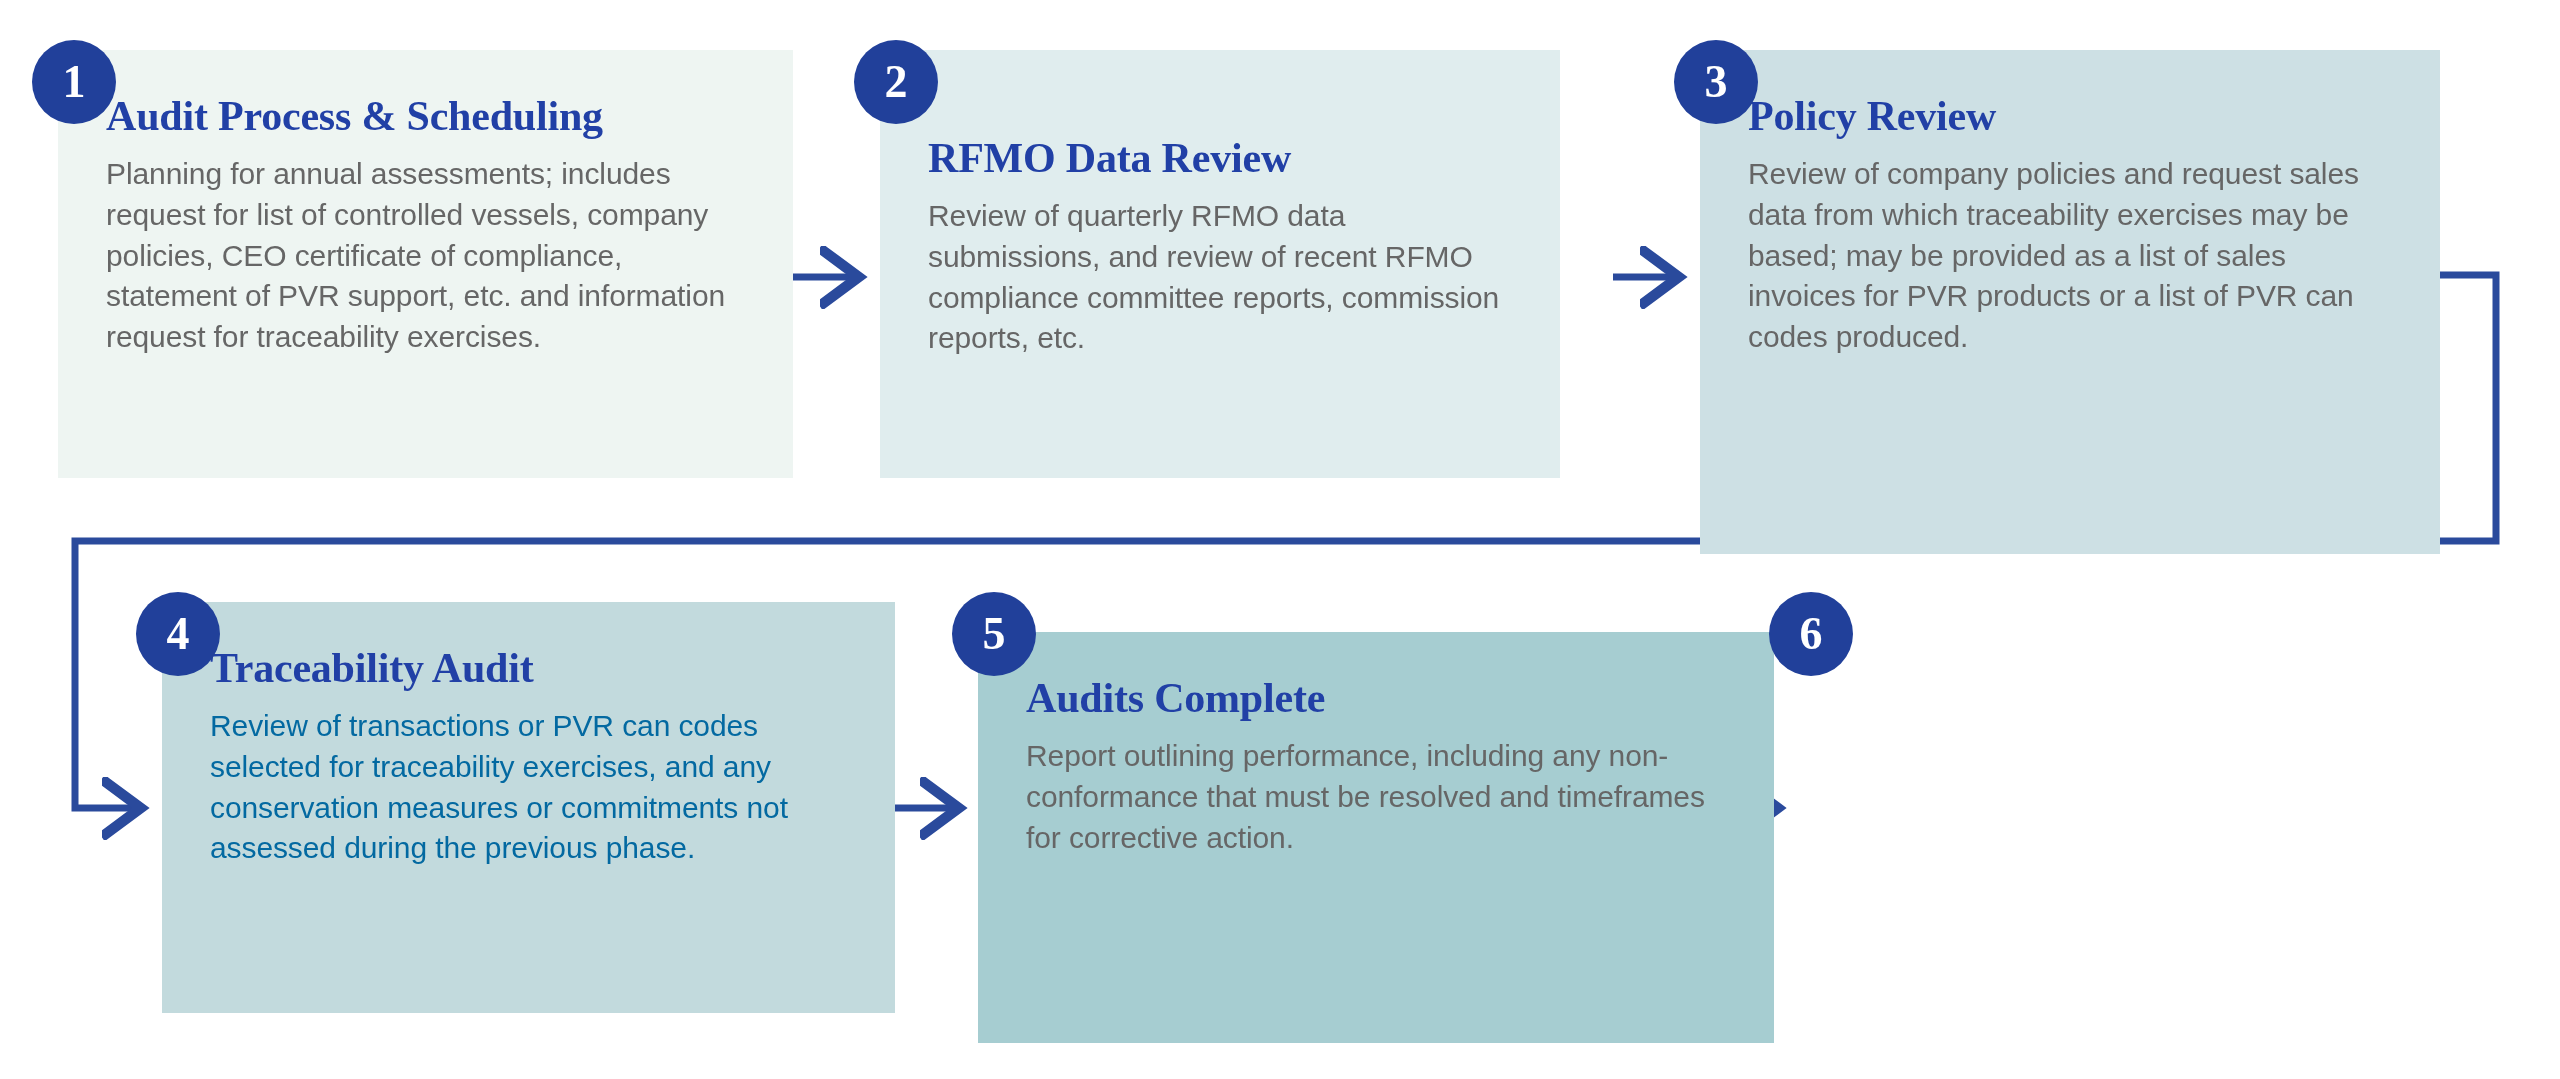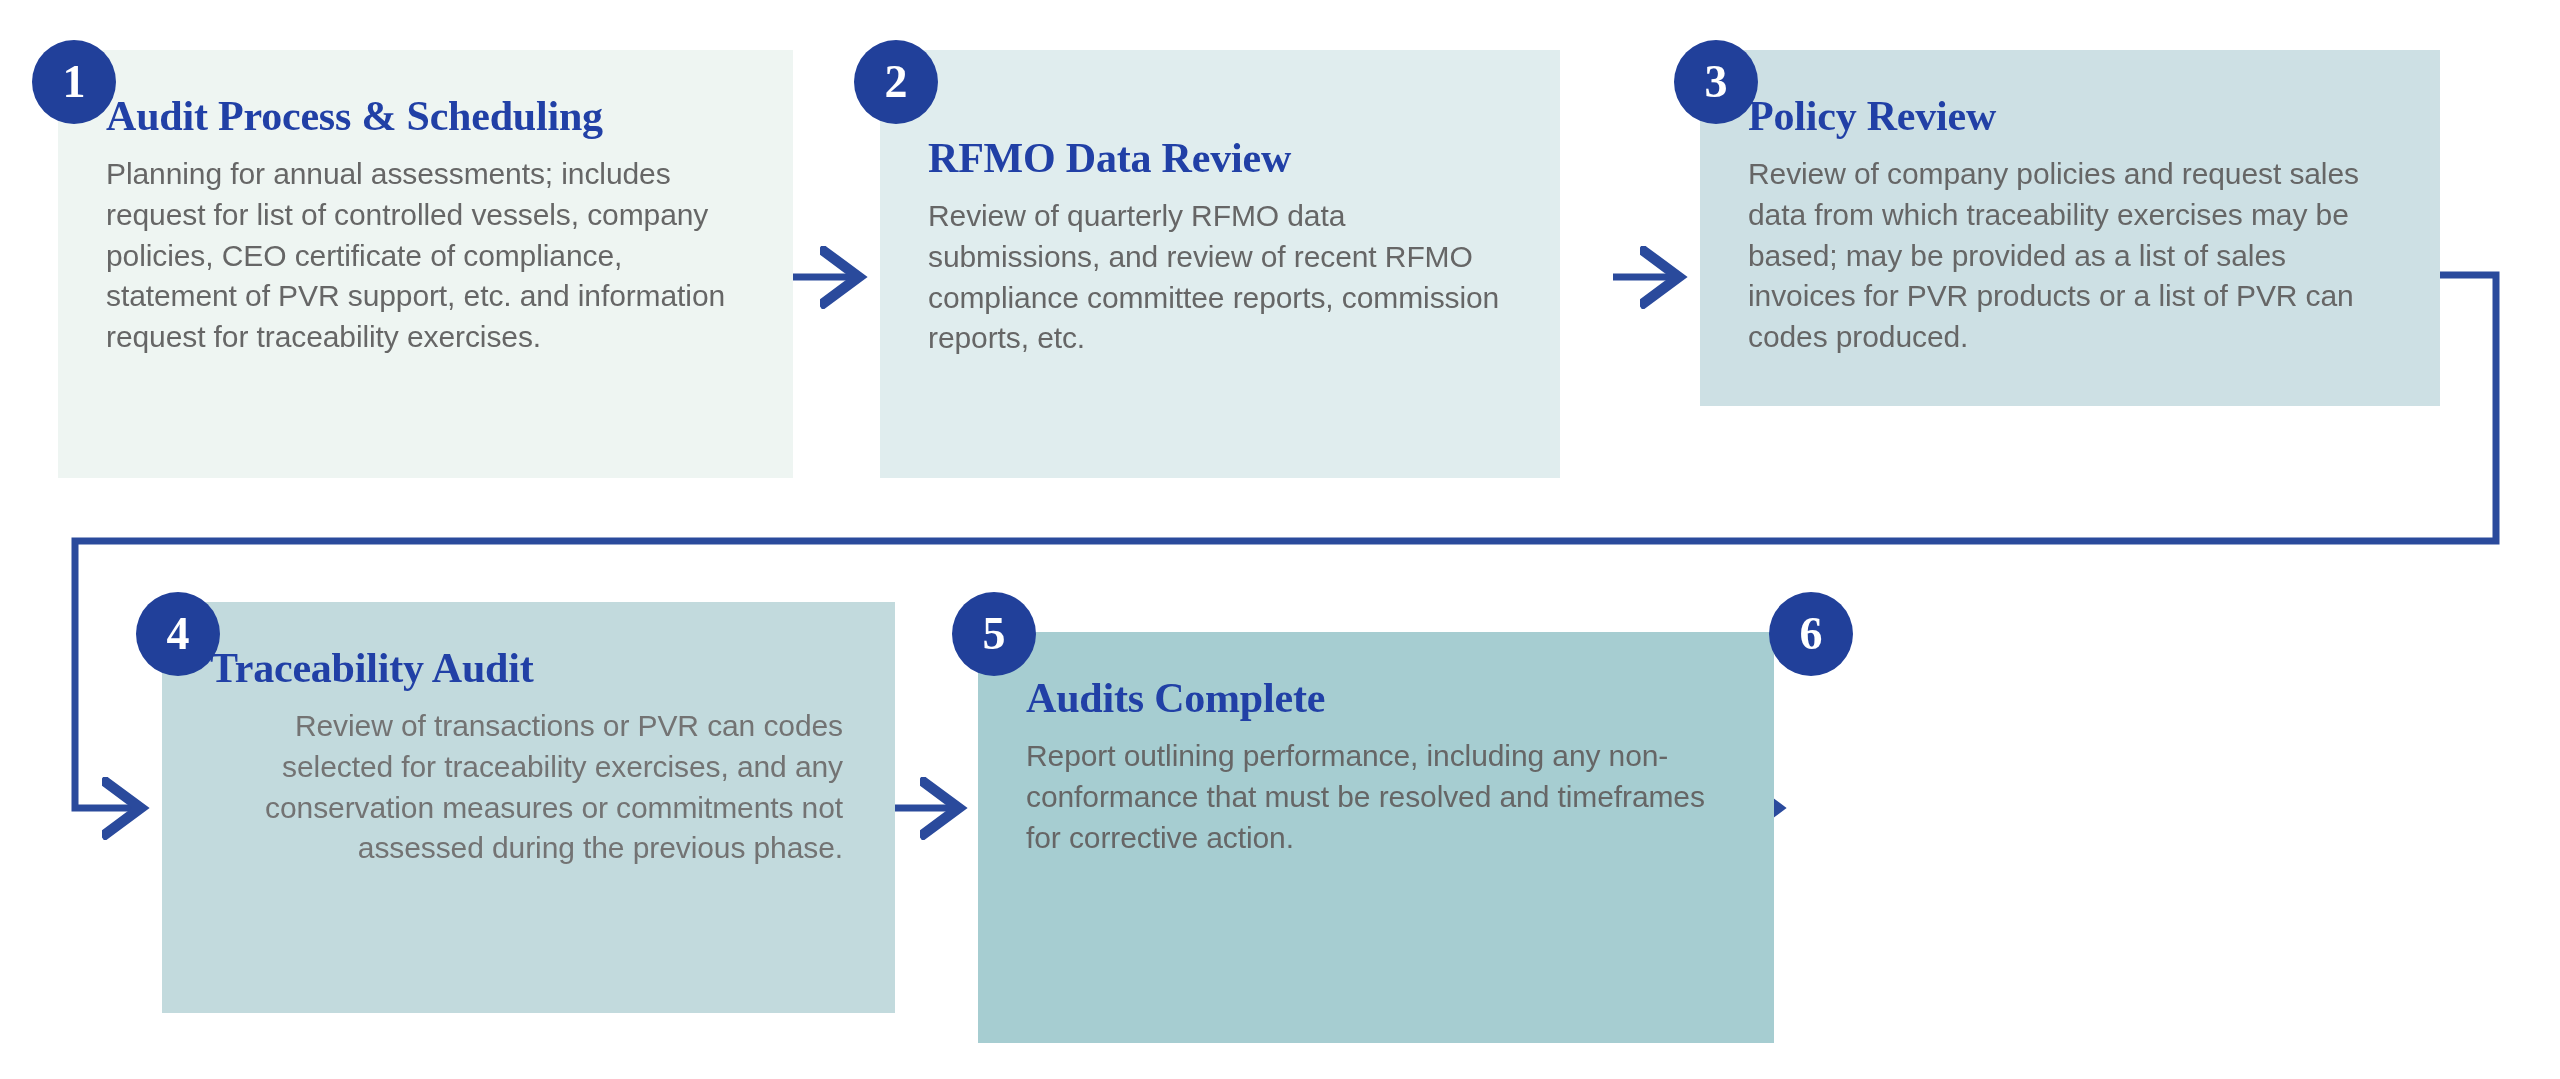--- a/index.html
+++ b/index.html
@@ -84,21 +84,21 @@
     font-family: "Liberation Serif", serif;
     font-weight: bold;
     font-size: 46px;
     line-height: 84px;
     text-align: center;
   }
 
   
   #step-1 { left: 58px;   top: 50px;  width: 735px; height: 428px; }
   #step-2 { left: 880px;  top: 50px;  width: 680px; height: 428px; }
-  #step-3 { left: 1700px; top: 50px;  width: 740px; height: 356px; }
+  #step-3 { left: 1700px; top: 50px;  width: 740px; height: 504px; }
   #step-4 { left: 162px;  top: 602px; width: 733px; height: 411px; padding-left: 8px; }
   #step-5 { left: 978px;  top: 632px; width: 796px; height: 411px; }
   #step-6 { left: 1795px; top: 602px; width: 740px; height: 411px; }
 
   #badge-1 { left: 32px;   top: 40px;  }
   #badge-2 { left: 854px;  top: 40px;  }
   #badge-3 { left: 1674px; top: 40px;  }
   #badge-4 { left: 136px;  top: 592px; }
   #badge-5 { left: 952px;  top: 592px; }
   #badge-6 { left: 1769px; top: 592px; }
@@ -160,21 +160,21 @@
       <h2 class="step-title" style="color: rgb(33, 64, 166);">Policy Review</h2>
       <p class="step-body" style="color: rgb(102, 102, 102);">Review of company policies and request sales data from which traceability exercises may be based; may be provided as a list of sales invoices for PVR products or a list of PVR can codes produced.</p>
     </div>
   </div>
   <div class="badge" id="badge-3" style="background: rgb(33, 64, 154); color: rgb(255, 255, 255);">3</div>
 
   <div class="step" id="step-4">
     <div class="panel" style="background: rgb(194, 218, 221);"></div>
     <div class="step-inner">
       <h2 class="step-title" style="color: rgb(33, 64, 166);">Traceability Audit</h2>
-      <p class="step-body" style="color: #737373; text-align: right;">Review of transactions or PVR can codes selected for traceability exercises, and any conservation measures or commitments not assessed during the previous phase.</p>
+      <p class="step-body" style="color: #0369a1;">Review of transactions or PVR can codes selected for traceability exercises, and any conservation measures or commitments not assessed during the previous phase.</p>
     </div>
   </div>
   <div class="badge" id="badge-4" style="background: rgb(33, 64, 154); color: rgb(255, 255, 255);">4</div>
 
   <div class="step" id="step-5">
     <div class="panel" style="background: rgb(166, 205, 209);"></div>
     <div class="step-inner">
       <h2 class="step-title" style="color: rgb(33, 64, 166);">Audits Complete</h2>
       <p class="step-body" style="color: rgb(102, 102, 102);">Report outlining performance, including any non-conformance that must be resolved and timeframes for corrective action.</p>
     </div>

